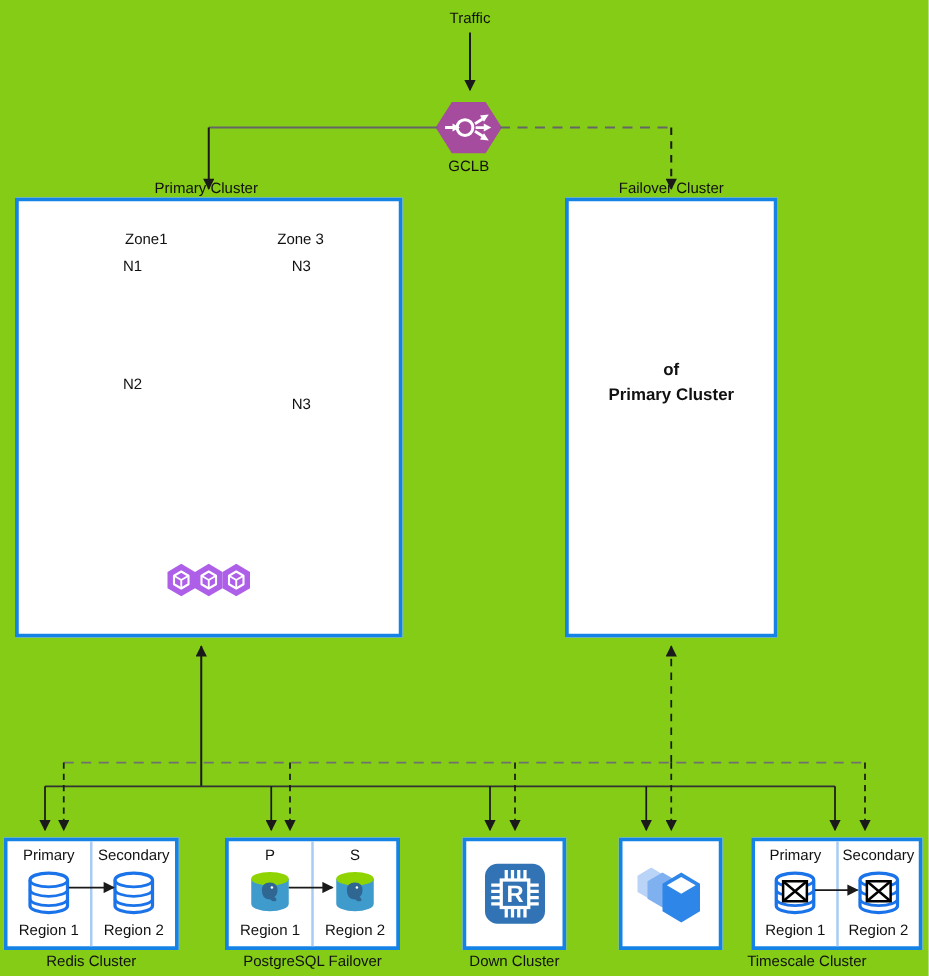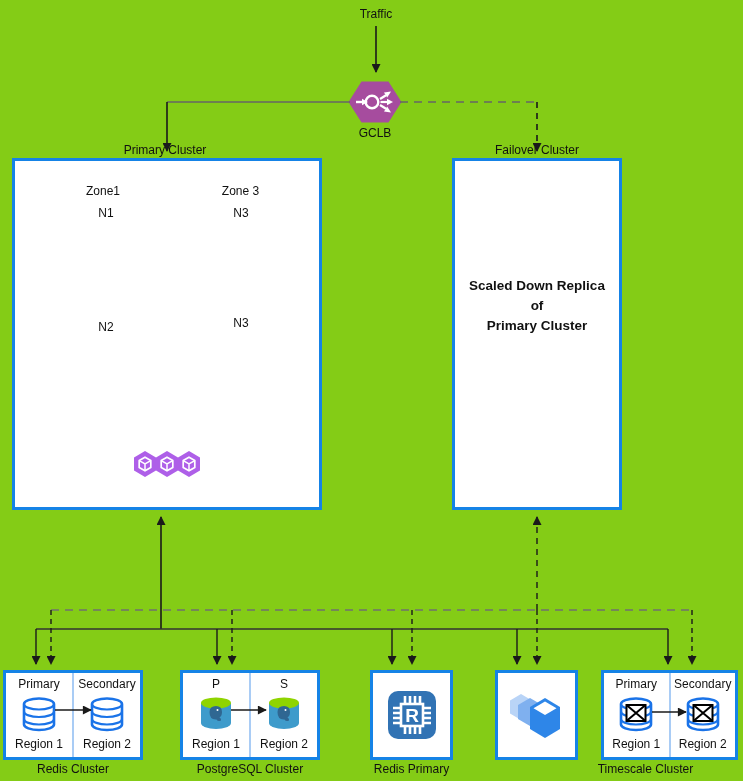--- a/index.html
+++ b/index.html
@@ -75,34 +75,34 @@
     <path d="M33,26 L39,29.8" stroke="#ffffff" stroke-width="2.2"></path>
     <path d="M37,32.6 L44,33.4 L40.2,27.6 Z" fill="#ffffff"></path>
   </svg>
   <div class="lbl" style="left:345px;top:126px;width:60px;">GCLB</div>
 
   <div class="lbl" style="left:95px;top:143px;width:140px;">Primary Cluster</div>
   <div class="lbl" style="left:467px;top:143px;width:140px;text-align:center;">Failover Cluster</div>
 
   <div class="bluebox" style="left:12px;top:158px;width:310px;height:352px;"></div>
 
-  <div class="lbl" style="left:44px;top:184px;width:118px;text-align:center;">Zone1</div>
+  <div class="lbl" style="left:58px;top:184px;width:118px;text-align:center;">Zone1</div>
   <div class="lbl" style="left:183px;top:184px;width:115px;">Zone 3</div>
   <div class="zone" style="left:42px;top:200px;width:118px;height:228px;"></div>
   <div class="zone" style="left:183px;top:200px;width:115px;height:228px;"></div>
 
   <div class="lbl" style="left:72px;top:206px;width:68px;">N1</div>
   <div class="node" style="left:72px;top:223px;width:68px;height:77px;">
     <svg width="52" height="48" viewBox="0 0 52 48">
       <use href="#cube" transform="translate(12,13)"></use>
         <use href="#cube" transform="translate(26,24)"></use>
         <use href="#cube" transform="translate(40,35)"></use>
     </svg>
   </div>
-  <div class="lbl" style="left:72px;top:320px;width:68px;">N2</div>
+  <div class="lbl" style="left:72px;top:300px;width:68px;">N2</div>
   <div class="node" style="left:72px;top:333px;width:68px;height:77px;">
     <svg width="52" height="48" viewBox="0 0 52 48">
       <use href="#cube" transform="translate(12,13)"></use>
         <use href="#cube" transform="translate(26,24)"></use>
         <use href="#cube" transform="translate(40,35)"></use>
     </svg>
   </div>
   <div class="lbl" style="left:207px;top:206px;width:68px;">N3</div>
   <div class="node" style="left:207px;top:223px;width:68px;height:77px;">
     <svg width="52" height="48" viewBox="0 0 52 48">
@@ -121,21 +121,20 @@
   </div>
 
   <svg class="icon-abs" style="left:133px;top:450px;" width="70" height="28" viewBox="0 0 70 28">
     <use href="#pod" transform="translate(12,14)"></use>
       <use href="#pod" transform="translate(34,14)"></use>
       <use href="#pod" transform="translate(56,14)"></use>
   </svg>
 
   <div class="bluebox" style="left:452px;top:158px;width:170px;height:352px;"></div>
   <div class="fo-body">
-    <div class="fo-line">Scaled Down Replica</div>
     <div class="fo-line">of</div>
     <div class="fo-line">Primary Cluster</div>
   </div>
 
   <div class="dbbox" style="left:3px;width:140px;">
     <div class="half">
       <div class="role">Primary</div>
       <div class="iconbox">
           <svg width="36" height="36" viewBox="-18 -18 36 36">
             <use href="#dbcyl"></use>
@@ -170,31 +169,31 @@
     <div class="half">
       <div class="role">S</div>
       <div class="iconbox">
           <svg width="36" height="36" viewBox="-18 -18 36 36">
             <use href="#pgdb"></use>
           </svg>
         </div>
       <div class="region">Region 2</div>
     </div>
   </div>
-  <div class="lbl" style="left:180px;top:762px;width:140px;">PostgreSQL Cluster</div>
+  <div class="lbl" style="left:180px;top:762px;width:140px;">PostgreSQL Failover</div>
 
   <div class="dbbox" style="left:370px;width:83px;align-items:center;justify-content:center;">
     <svg width="56" height="56" viewBox="0 0 56 56">
       <rect x="4" y="4" width="48" height="48" rx="10" fill="#3173B4"></rect>
       <rect x="17" y="17" width="22" height="22" fill="none" stroke="#ffffff" stroke-width="2.6"></rect>
       <path d="M21,9 L21,17 M26,9 L26,17 M31,9 L31,17 M36,9 L36,17 M21,39 L21,47 M26,39 L26,47 M31,39 L31,47 M36,39 L36,47 M9,21 L17,21 M9,26 L17,26 M9,31 L17,31 M9,36 L17,36 M39,21 L47,21 M39,26 L47,26 M39,31 L47,31 M39,36 L47,36" stroke="#ffffff" stroke-width="2.6"></path>
       <text x="28" y="34.5" text-anchor="middle" font-size="19" font-weight="bold" fill="#ffffff" font-family="Liberation Sans, sans-serif">R</text>
     </svg>
   </div>
-  <div class="lbl" style="left:351px;top:762px;width:121px;">Redis Primary</div>
+  <div class="lbl" style="left:351px;top:762px;width:121px;">Down Cluster</div>
 
   <div class="dbbox" style="left:495px;width:83px;align-items:center;justify-content:center;">
     <svg width="60" height="56" viewBox="0 0 60 56">
       <path d="M14,7 L25,13.5 L25,26.5 L14,33 L3,26.5 L3,13.5 Z" fill="#B9D4F7"></path>
       <path d="M23,11 L35,18 L35,32 L23,39 L11,32 L11,18 Z" fill="#7FB0EF"></path>
       <path d="M38,11 L53,20 L53,42 L38,51 L23,42 L23,20 Z" fill="#2E86E8"></path>
       <path d="M38,14.5 L49.5,21.2 L38,28 L26.5,21.2 Z" fill="#ffffff"></path>
     </svg>
   </div>
   <div class="lbl" style="left:464px;top:762px;width:121px;margin-top:23px;">Storage</div>

